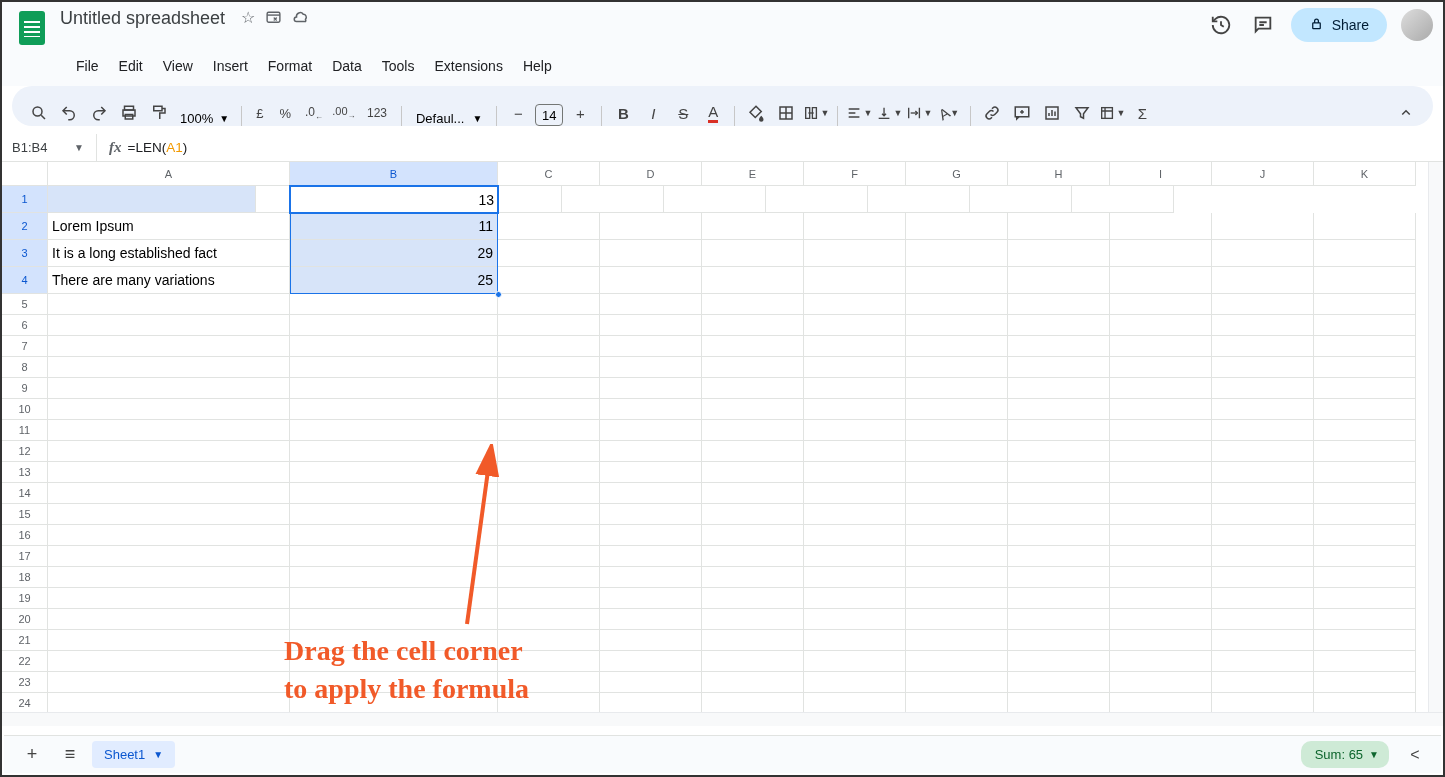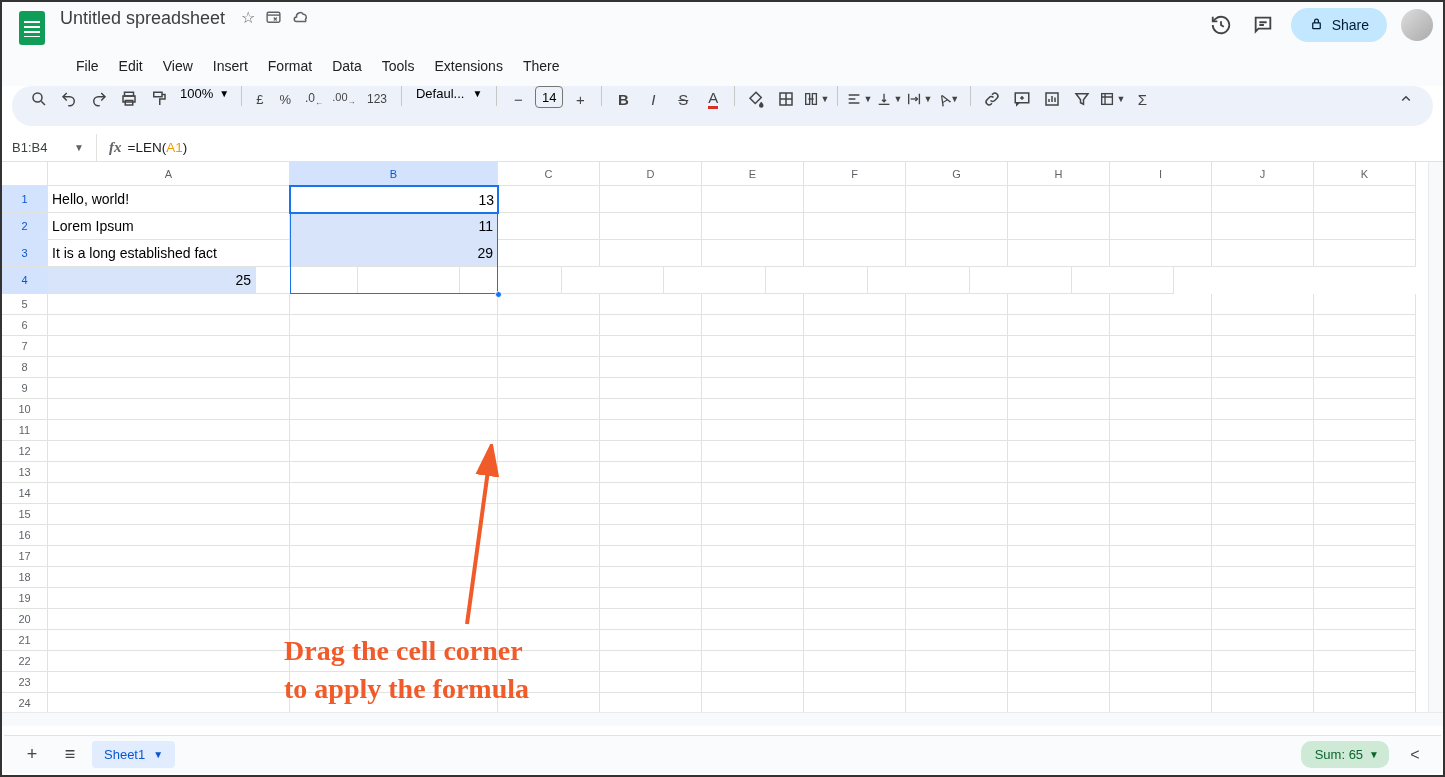--- a/index.html
+++ b/index.html
@@ -17,21 +17,21 @@
 .header-right { margin-left: auto; display: flex; align-items: center; gap: 14px; }
 .hbtn { width: 28px; height: 28px; display: flex; align-items: center; justify-content: center; color: #444; cursor: pointer; border-radius: 50%; }
 .share-btn { background: #c2e7ff; padding: 8px 18px; border-radius: 20px; font-size: 14px; color: #001d35; display: flex; align-items: center; gap: 8px; cursor: pointer; font-weight: 500; }
 .avatar { width: 32px; height: 32px; border-radius: 50%; background: linear-gradient(135deg,#ddd,#aaa); }
 
 .menu-row { display: flex; gap: 4px; padding: 2px 50px 8px 56px; font-size: 14px; color: #202124; margin-top: 8px; }
 .menu-row span { padding: 4px 8px; cursor: pointer; border-radius: 4px; }
 
 
 .toolbar-wrap { padding: 0 10px 8px; }
-.toolbar { background: #edf2fa; border-radius: 24px; height: 40px; display: flex; align-items: flex-start; padding: 0 14px; gap: 4px; }
+.toolbar { background: #edf2fa; border-radius: 24px; height: 40px; display: flex; align-items: flex-end; padding: 0 14px; gap: 4px; }
 .tb { width: 26px; height: 26px; display: flex; align-items: center; justify-content: center; color: #444; cursor: pointer; font-size: 15px; border-radius: 4px; }
 .tb.wide { width: auto; padding: 0 6px; font-size: 13px; }
 .sep { width: 1px; height: 20px; background: #c7c7c7; margin: 0 4px; }
 .zoom { font-size: 13px; display: flex; align-items: center; gap: 6px; padding: 0 4px; }
 .font-sel { font-size: 13px; display: flex; align-items: center; gap: 8px; padding: 0 6px; min-width: 76px; }
 .size-box { border: 1px solid #747775; border-radius: 4px; width: 28px; height: 22px; font-size: 13px; display: flex; align-items: center; justify-content: center; }
 .tb svg { width: 18px; height: 18px; }
 .collapse-caret { margin-left: auto; }
 
 
@@ -131,21 +131,21 @@
   </div>
   <div class="menu-row">
     <span>File</span>
     <span>Edit</span>
     <span>View</span>
     <span>Insert</span>
     <span>Format</span>
     <span>Data</span>
     <span>Tools</span>
     <span>Extensions</span>
-    <span>There</span>
+    <span>Help</span>
   </div>
 </div>
 
 <div class="toolbar-wrap">
 <div class="toolbar">
   <div class="tb">
         <svg viewBox="0 0 24 24" fill="none" stroke="#444" stroke-width="2">
           <circle cx="10" cy="10" r="6"></circle>
           <path d="M20 20l-5-5"></path>
         </svg>
@@ -347,21 +347,20 @@
       <div class="rh">19</div>
       <div class="rh">20</div>
       <div class="rh">21</div>
       <div class="rh">22</div>
       <div class="rh">23</div>
       <div class="rh">24</div>
       <div class="rh">25</div>
     </div>
   <div class="cells" id="cells">
       <div class="crow big">
-        <div class="cell colA">Hello, world!</div>
         <div class="cell colB num selrange"></div>
         <div class="cell oth"></div>
         <div class="cell oth"></div>
         <div class="cell oth"></div>
         <div class="cell oth"></div>
         <div class="cell oth"></div>
         <div class="cell oth"></div>
         <div class="cell oth"></div>
         <div class="cell oth"></div>
         <div class="cell oth"></div>
@@ -386,20 +385,21 @@
         <div class="cell oth"></div>
         <div class="cell oth"></div>
         <div class="cell oth"></div>
         <div class="cell oth"></div>
         <div class="cell oth"></div>
         <div class="cell oth"></div>
         <div class="cell oth"></div>
         <div class="cell oth"></div>
       </div>
       <div class="crow big">
+        <div class="cell colA">There are many variations</div>
         <div class="cell colB num selrange">25</div>
         <div class="cell oth"></div>
         <div class="cell oth"></div>
         <div class="cell oth"></div>
         <div class="cell oth"></div>
         <div class="cell oth"></div>
         <div class="cell oth"></div>
         <div class="cell oth"></div>
         <div class="cell oth"></div>
         <div class="cell oth"></div>

